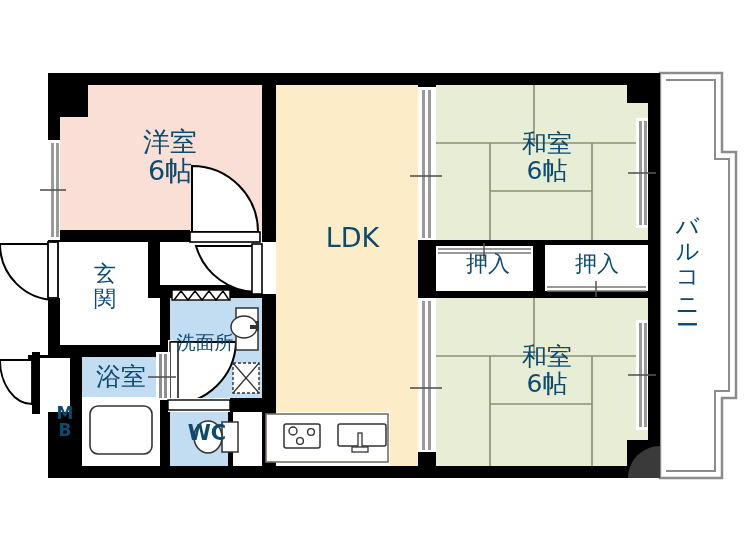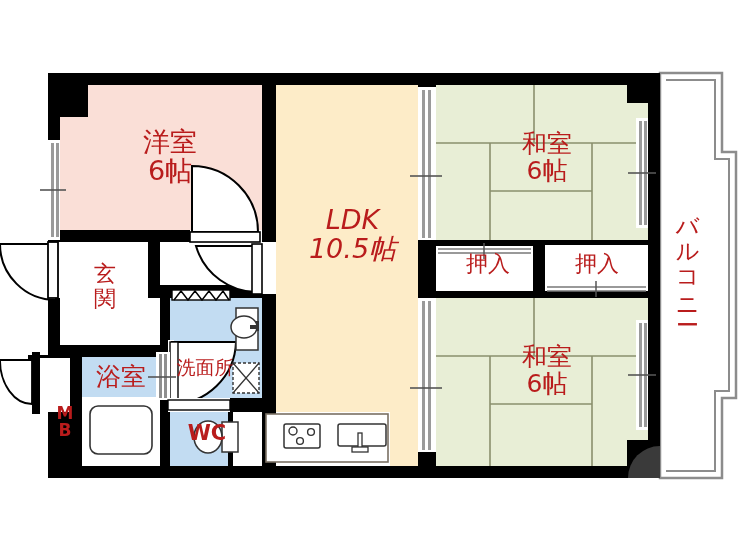--- a/index.html
+++ b/index.html
@@ -1,35 +1,35 @@
 <!DOCTYPE html>
 <html><head>
 <meta charset="utf-8">
 <style>
   html,body{margin:0;padding:0;background:#ffffff;}
   body{font-family:"DejaVu Sans","Liberation Sans",sans-serif;}
   #stage{position:relative;width:750px;height:550px;background:#ffffff;overflow:hidden;}
   #plan{position:absolute;left:0;top:0;width:750px;height:550px;}
-  .lbl{position:absolute;color:#b91c1c;font-family:"DejaVu Sans","Liberation Sans",sans-serif;
+  .lbl{position:absolute;color:#0c4a6e;font-family:"DejaVu Sans","Liberation Sans",sans-serif;
        white-space:nowrap;line-height:1.05;text-align:center;pointer-events:none;}
   .lbl.vert{writing-mode:vertical-rl;text-orientation:upright;white-space:nowrap;line-height:1.0;letter-spacing:2px;}
   .l-yoshitsu{left:110px;top:128px;width:120px;font-size:27px;}
   .l-yoshitsu .sz{font-size:27px;display:block;margin-top:1px;}
-  .l-ldk{left:300px;top:206px;width:105px;font-size:27px;font-style:italic;}
+  .l-ldk{left:300px;top:224px;width:105px;font-size:27px;}
   .l-ldk .sz{font-size:27px;display:block;margin-top:1px;}
   .l-wa1{left:497px;top:131px;width:100px;font-size:25px;}
   .l-wa1 .sz{font-size:25px;display:block;margin-top:1px;}
   .l-wa2{left:497px;top:344px;width:100px;font-size:25px;}
   .l-wa2 .sz{font-size:25px;display:block;margin-top:1px;}
   .l-oshi1{left:448px;top:252px;width:80px;font-size:22px;}
   .l-oshi2{left:557px;top:252px;width:80px;font-size:22px;}
   .l-genkan{left:83px;top:262px;width:44px;font-size:22px;}
   .l-genkan .r2{display:block;margin-top:2px;}
   .l-yokushitsu{left:90px;top:364px;width:62px;font-size:25px;}
-  .l-senmen{left:168px;top:333px;width:74px;font-size:19px;margin-top:25px;}
+  .l-senmen{left:168px;top:333px;width:74px;font-size:19px;}
   .l-wc{left:187px;top:422px;width:40px;font-size:21px;font-weight:bold;}
   .l-mb{left:55px;top:405px;width:20px;font-size:17px;font-weight:bold;line-height:1.0;}
   .l-mb .r2{display:block;}
   .l-balcony{left:676px;top:200px;font-size:23px;}
 </style>
 </head>
 <body>
 
 <div id="stage">
 
@@ -286,21 +286,20 @@
     </g>
   </svg>
 
   <div class="lbl l-yoshitsu">
     <span>洋室</span>
     <span class="sz">6帖</span>
   </div>
 
   <div class="lbl l-ldk">
     <span>LDK</span>
-    <span class="sz">10.5帖</span>
   </div>
 
   <div class="lbl l-wa1">
     <span>和室</span>
     <span class="sz">6帖</span>
   </div>
 
   <div class="lbl l-wa2">
     <span>和室</span>
     <span class="sz">6帖</span>

